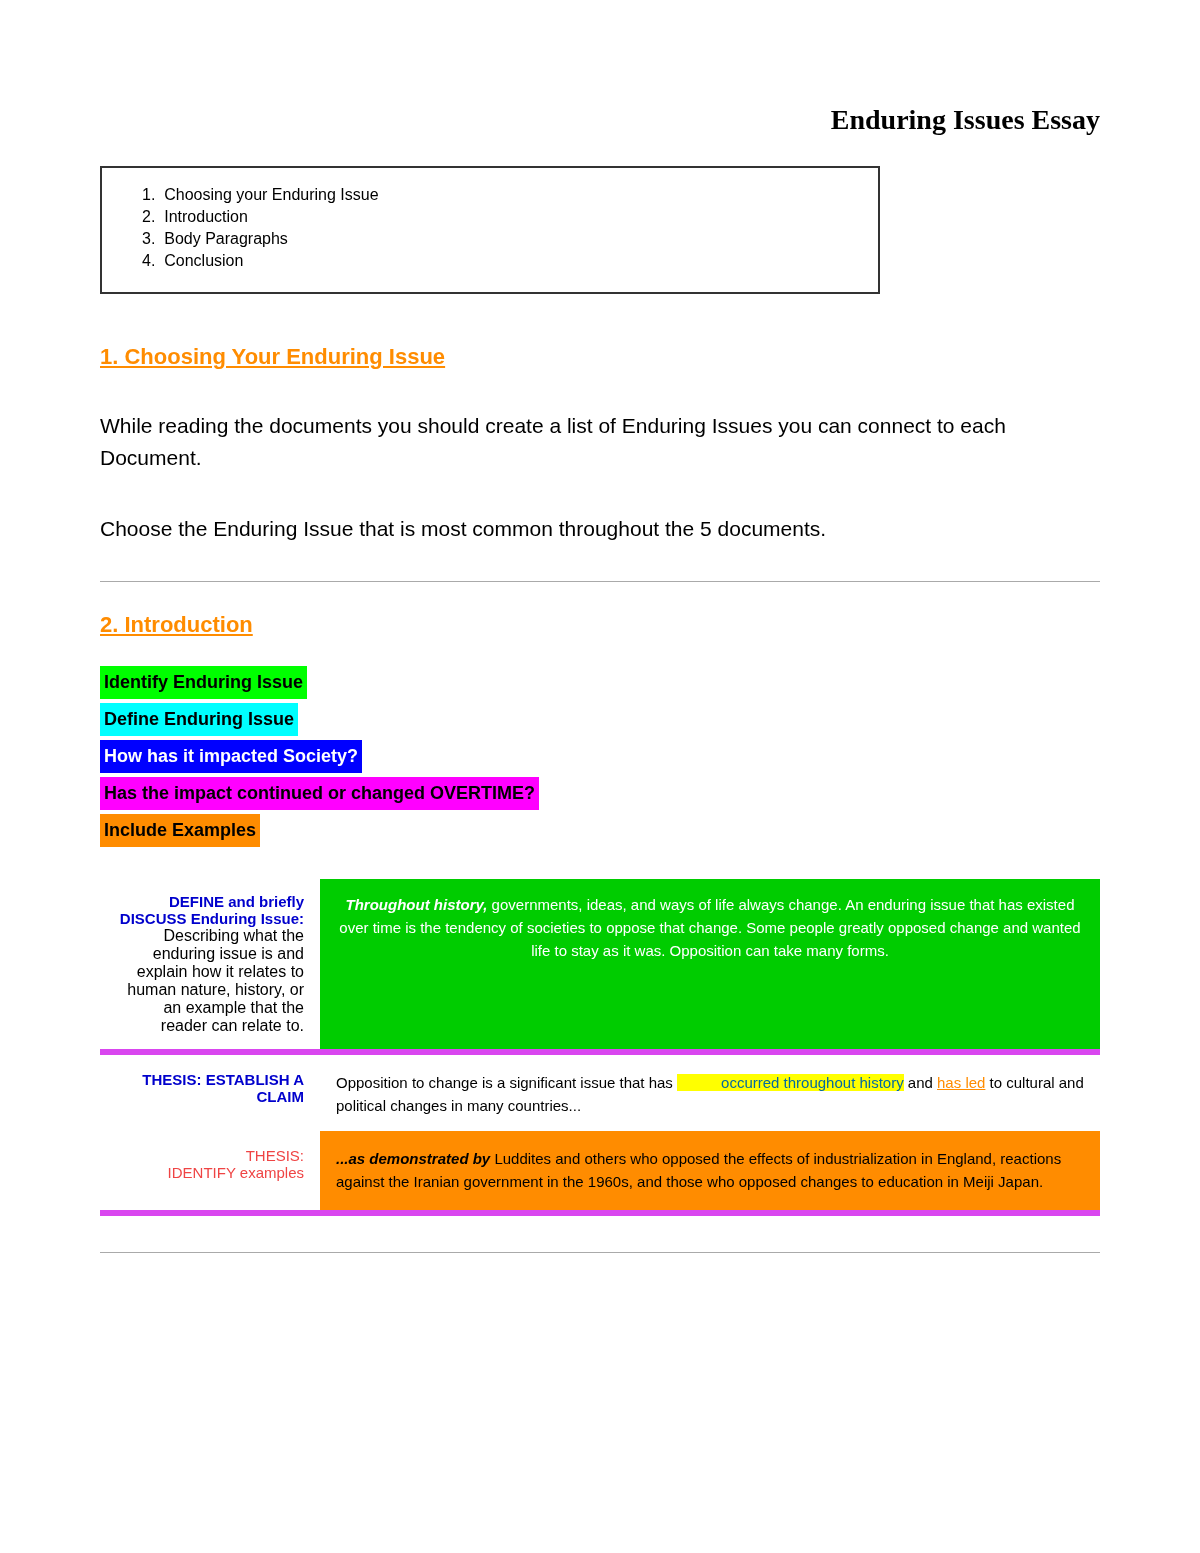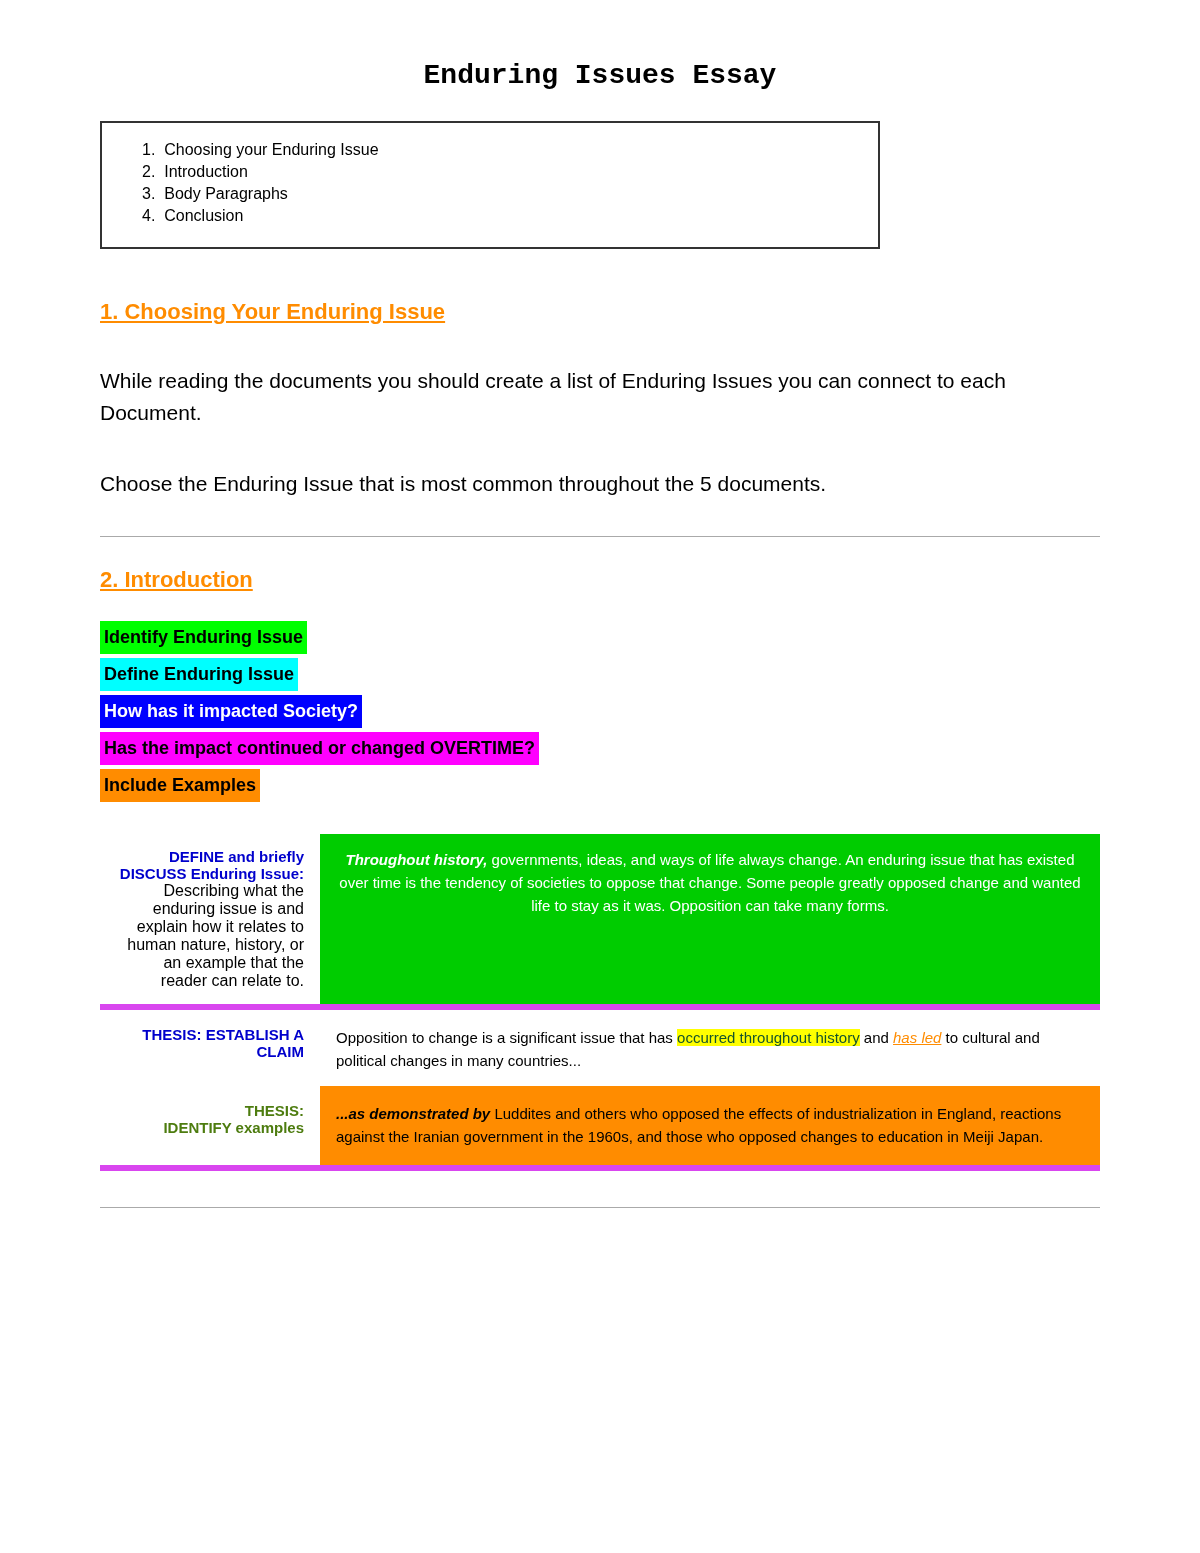--- a/index.html
+++ b/index.html
@@ -11,25 +11,26 @@
     body {
       background: #ffffff;
       font-family: Arial, sans-serif;
       width: 1200px;
       min-height: 1553px;
       padding: 60px 100px;
       color: #000000;
     }
 
     .page-title {
-      text-align: center;
+      text-align: right;
       font-size: 28px;
       font-weight: bold;
       margin-bottom: 30px;
-      font-family: Liberation Mono, monospace;
+      font-family: Liberation Serif, serif;
+      margin-top: 44px;
     }
 
     .toc-box {
       border: 2px solid #333;
       padding: 18px 30px;
       margin-bottom: 50px;
       width: 780px;
     }
 
     .toc-box ol {
@@ -173,26 +174,26 @@
     </td>
     <td class="right-col" style="background-color:#00cc00; color:#fff;text-align:center;">
       <span style="font-style:italic; font-weight:bold;">Throughout history,</span><span> governments, ideas, and ways of life always change. An enduring issue that has existed over time is the tendency of societies to oppose that change. Some people greatly opposed change and wanted life to stay as it was. Opposition can take many forms.</span>
     </td>
   </tr>
   <tr class="thesis-row">
     <td class="left-col">
       <span style="font-weight:bold;color:#0000cc;">THESIS: ESTABLISH A CLAIM</span>
     </td>
     <td class="right-col">
-      <span>Opposition to change is a significant issue that has </span><span style="background-color:#ffff00; color:#14532d;">occurred throughout history</span><span> and </span><span style="text-decoration:underline; font-style:italic; color:#ff8c00;">has led</span><span> to cultural and political changes in many countries...</span>
+      <span>Opposition to change is a significant issue that has </span><span style="background-color:#ffff00; color:#0369a1;padding-left:44px;">occurred throughout history</span><span> and </span><span style="text-decoration:underline; color:#ff8c00;">has led</span><span> to cultural and political changes in many countries...</span>
     </td>
   </tr>
   <tr class="thesis-row2">
     <td class="left-col">
-      <span style="font-weight:bold;color:#4d7c0f;">THESIS:<br>IDENTIFY examples</span>
+      <span style="font-weight:normal;color:#ef4444;">THESIS:<br>IDENTIFY examples</span>
     </td>
     <td class="right-col" style="background-color:#ff8c00; color:#000;">
       <span style="font-style:italic; font-weight:bold;text-align:center;">...as demonstrated by</span><span> Luddites and others who opposed the effects of industrialization in England, reactions against the Iranian government in the 1960s, and those who opposed changes to education in Meiji Japan.</span>
     </td>
   </tr>
 </tbody>
   </table>
 
 <hr class="divider">
 

